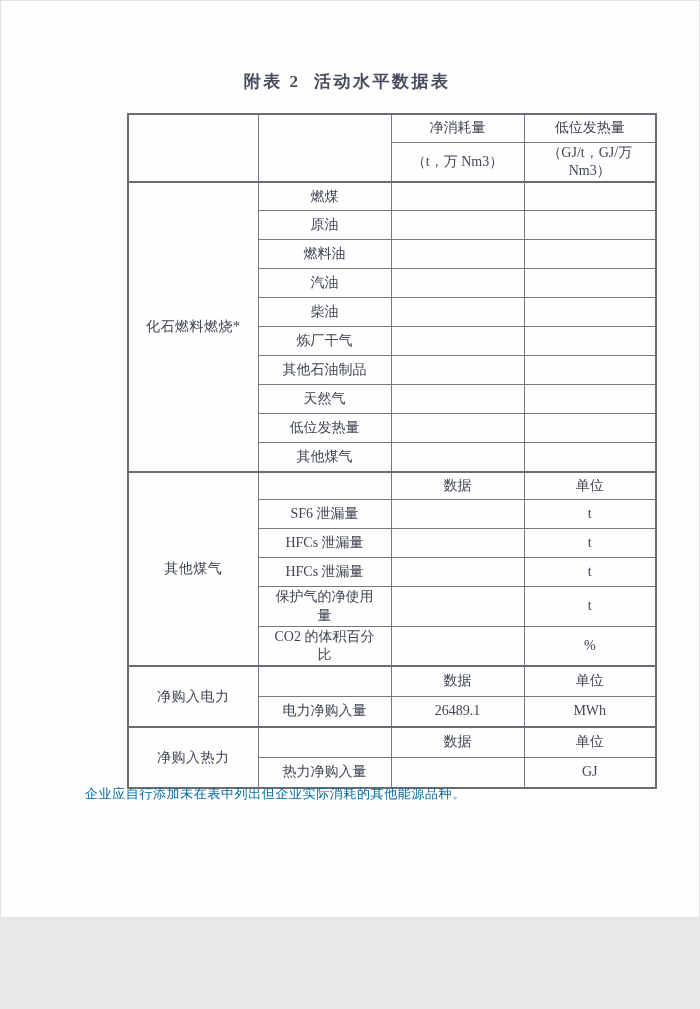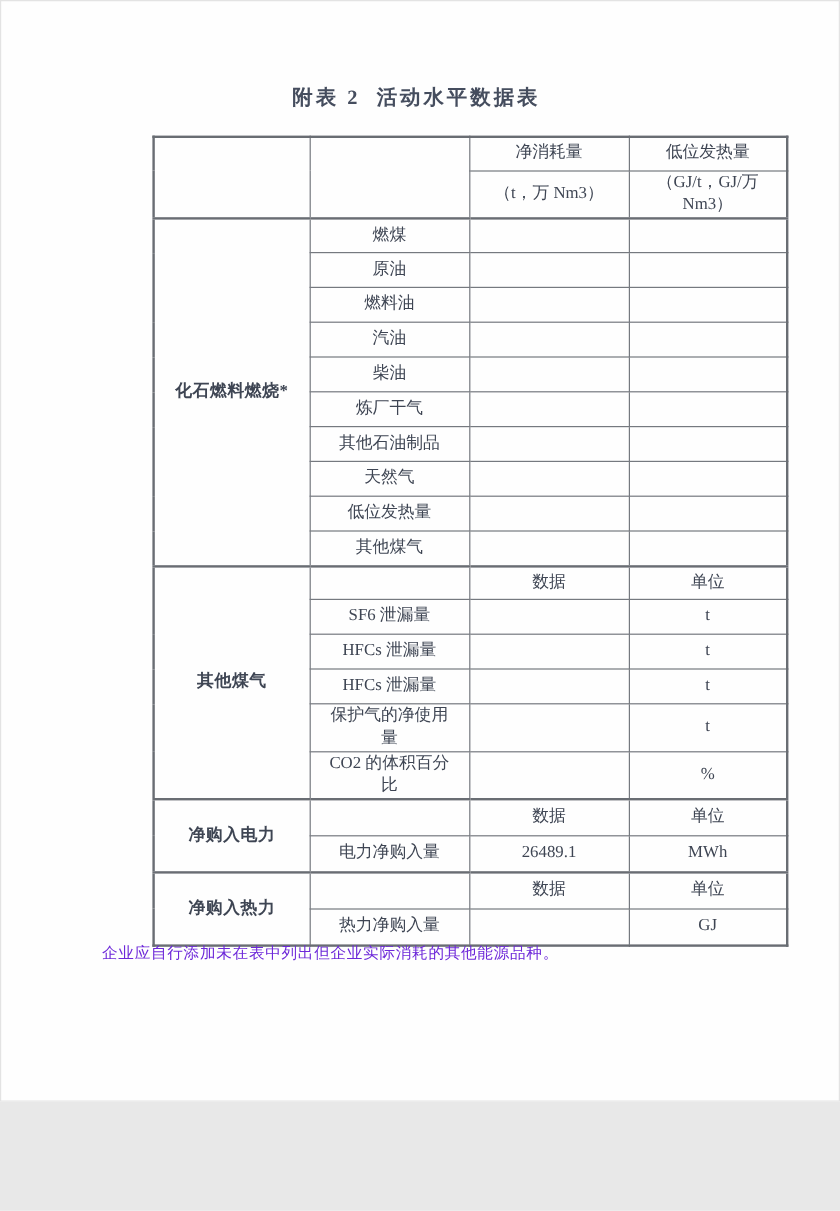--- a/index.html
+++ b/index.html
@@ -48,30 +48,30 @@
     color:#3e4553;
     padding:1px 12px;
     overflow:hidden;
   }
   .activity-table tr.section-top td{border-top:2px solid #696d73;}
   .r28{height:28px;}
   .r29{height:29px;}
   .r30{height:30px;}
   .r31{height:31px;padding-left:16px;}
   .r38{height:36px;}
-  .group-cell{letter-spacing:0.5px;font-weight:bold;}
+  .group-cell{letter-spacing:0.5px;}
   .unit-cell{font-family:"Liberation Serif","DejaVu Serif",serif;}
   .footnote{
     position:absolute;
     top:785px;
     left:85px;
     width:560px;
     font-size:13px;
     letter-spacing:0.6px;
-    color:#6d28d9;
+    color:#0369a1;
   }
   .page-number{
     position:absolute;
     top:916px;
     left:0;
     width:700px;
     text-align:center;
     font-size:13px;
     color:#5c6270;
   }

